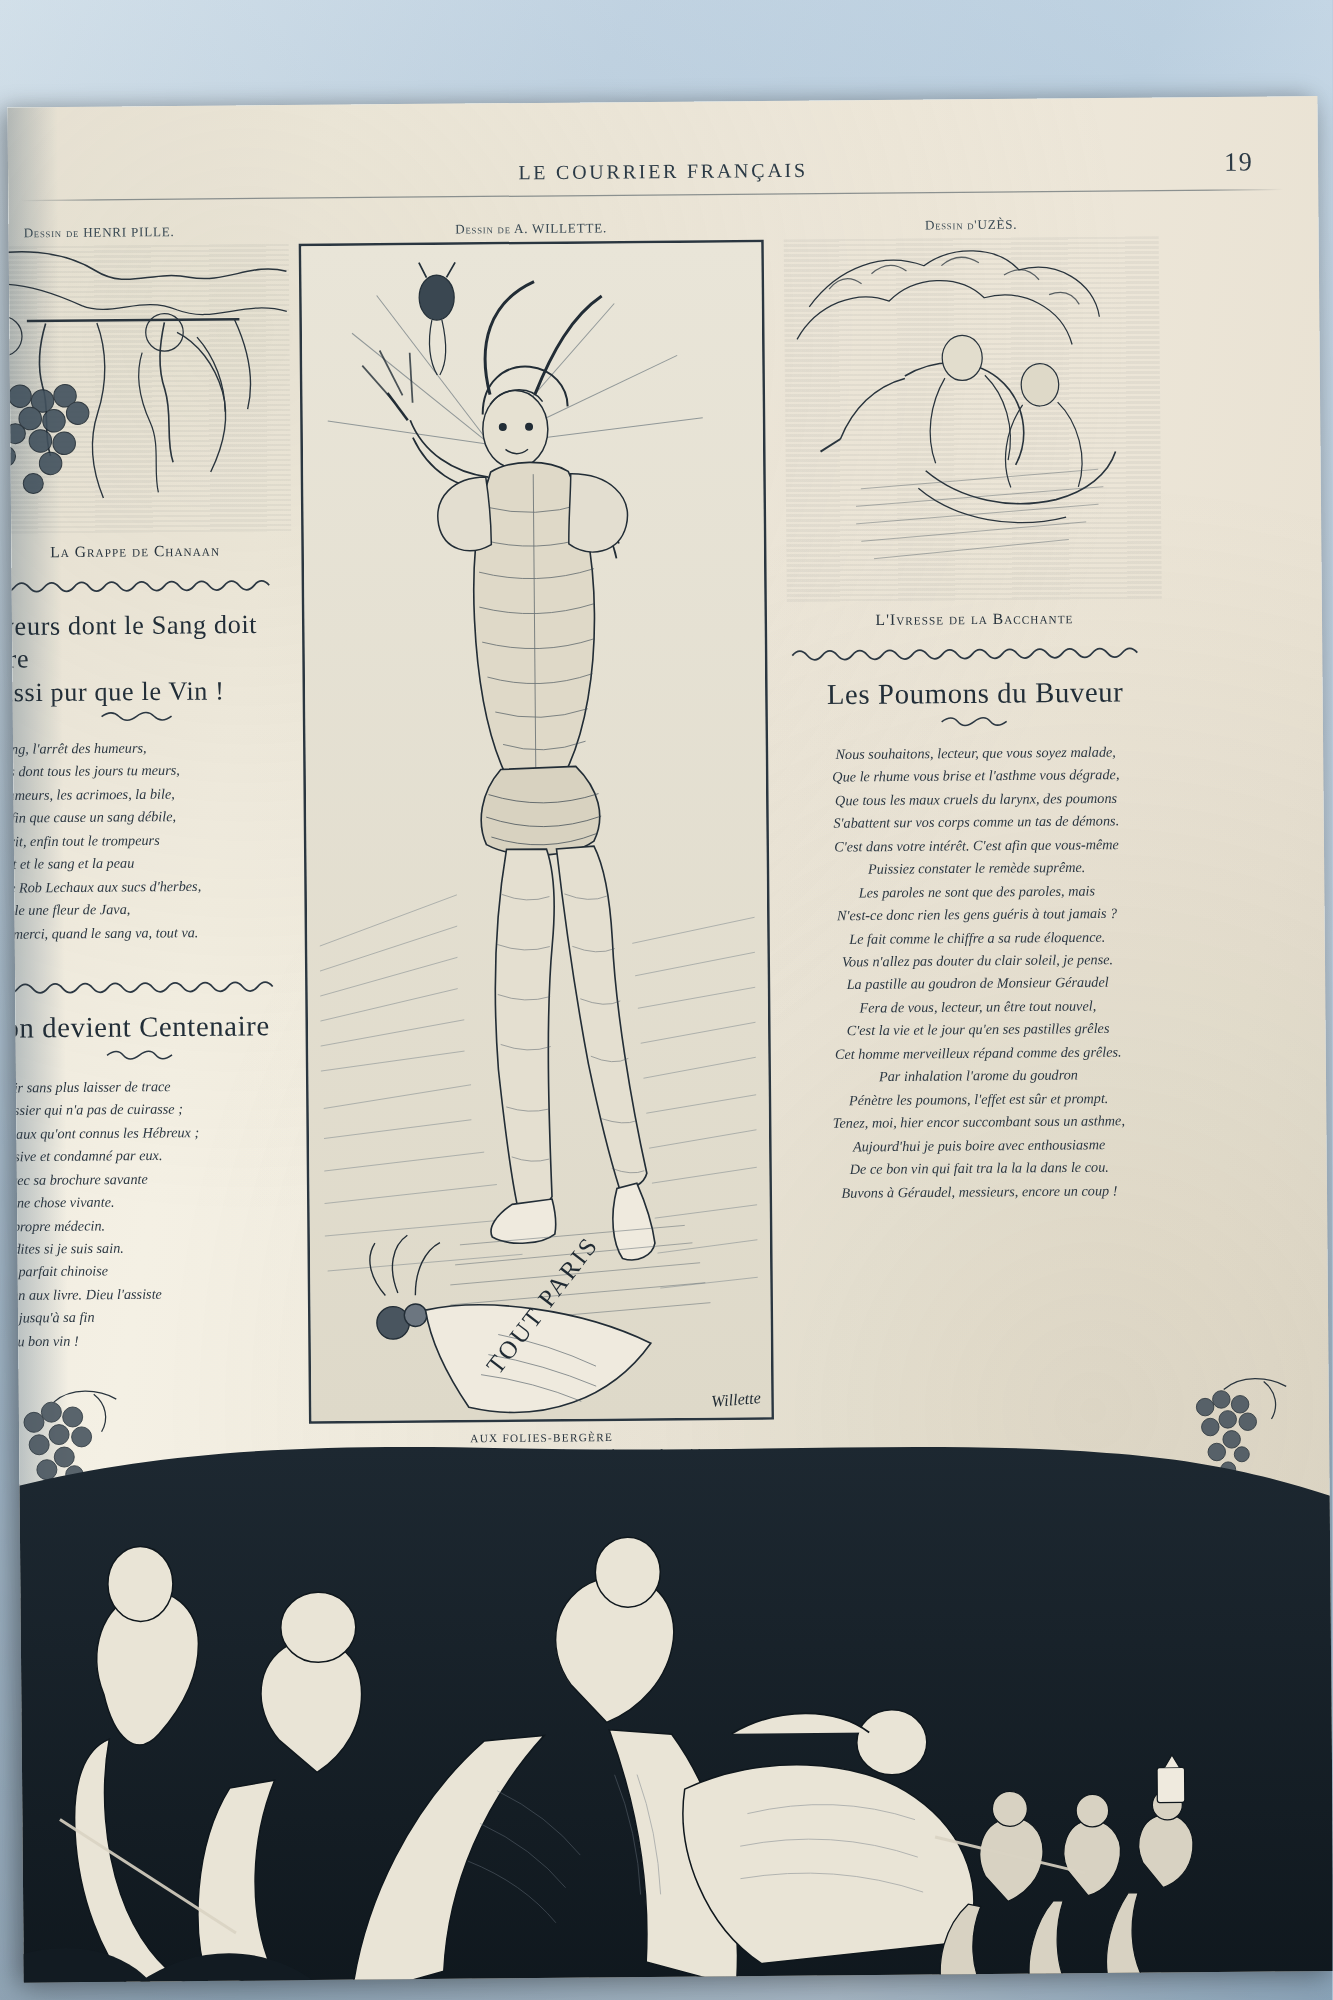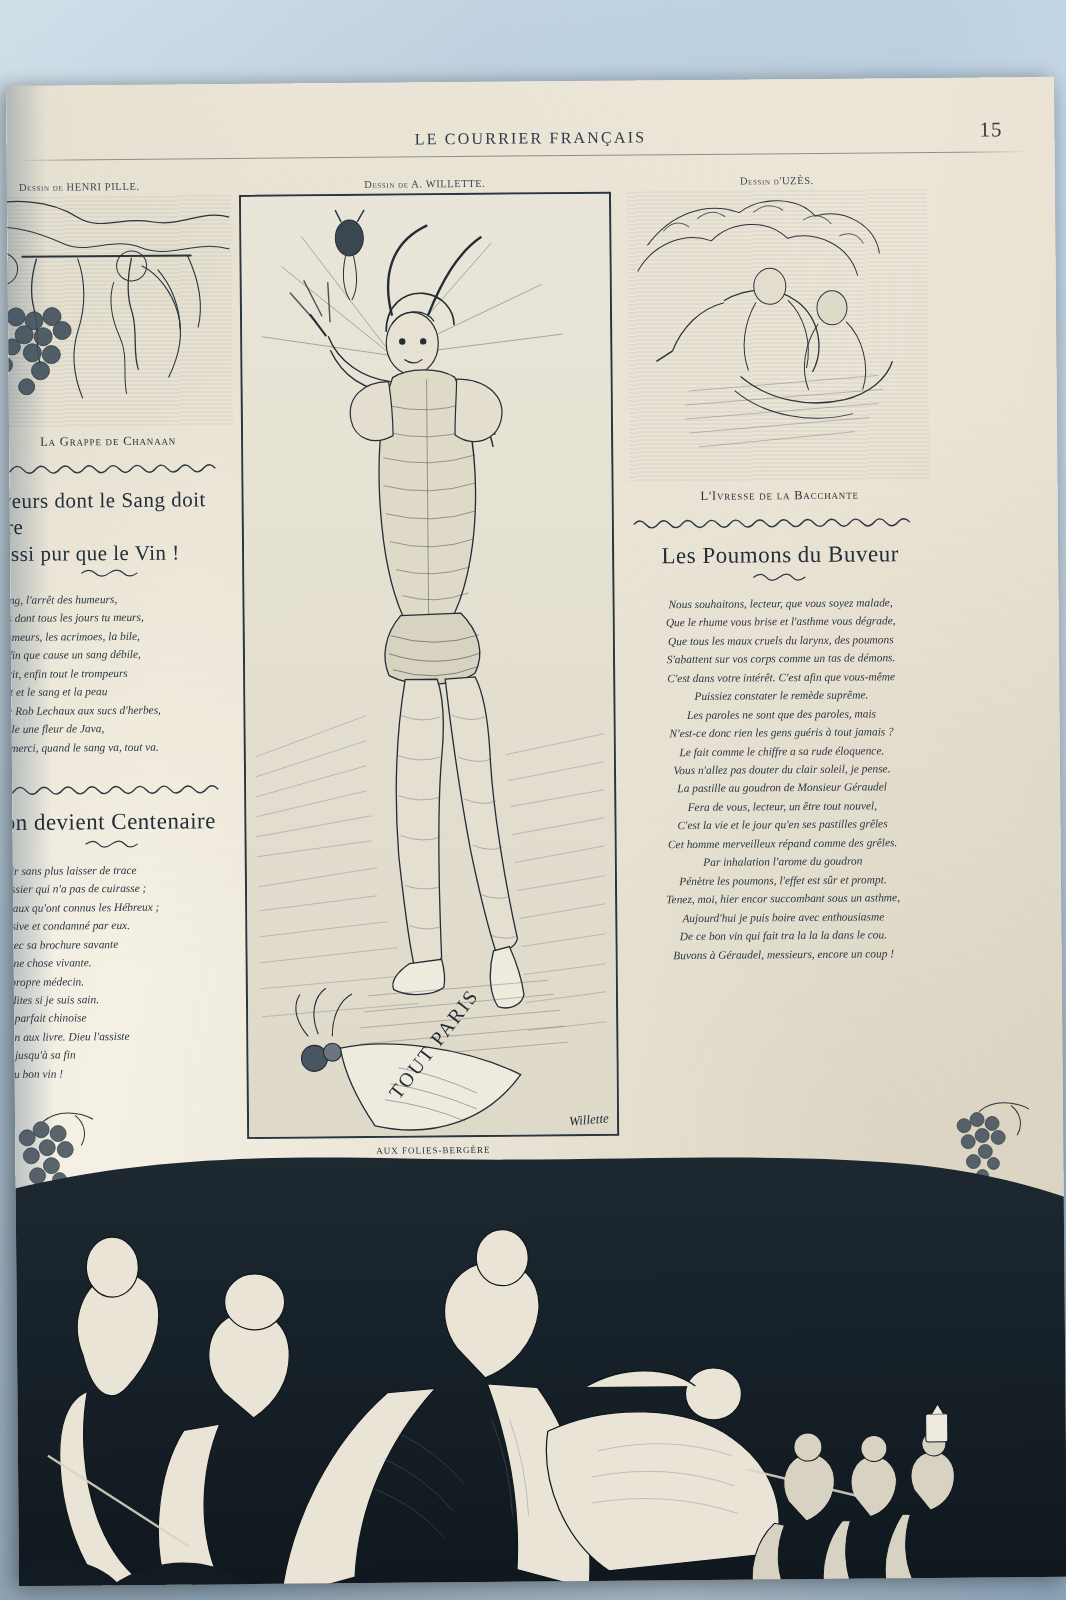--- a/index.html
+++ b/index.html
@@ -128,21 +128,21 @@
 </style>
 </head>
 <body>
 
 <div class="backdrop"></div>
 
 <div class="page">
   <div class="paper-noise"></div>
 
   <div class="masthead">LE COURRIER FRANÇAIS</div>
-  <div class="folio">15</div>
+  <div class="folio">19</div>
   <div class="rule"></div>
 
   <div class="col col-left">
     <div class="credit left">Dessin de HENRI PILLE.</div>
 
     <div class="cut" style="height:230px">
       <svg viewBox="0 0 250 230" preserveAspectRatio="none">
         <g stroke="#29343d" fill="none" stroke-width="1">
 
           <path d="M0 10 C30 0 70 4 95 20 C120 36 140 20 170 26 C200 32 220 14 248 22" stroke-width="1.2"></path>

